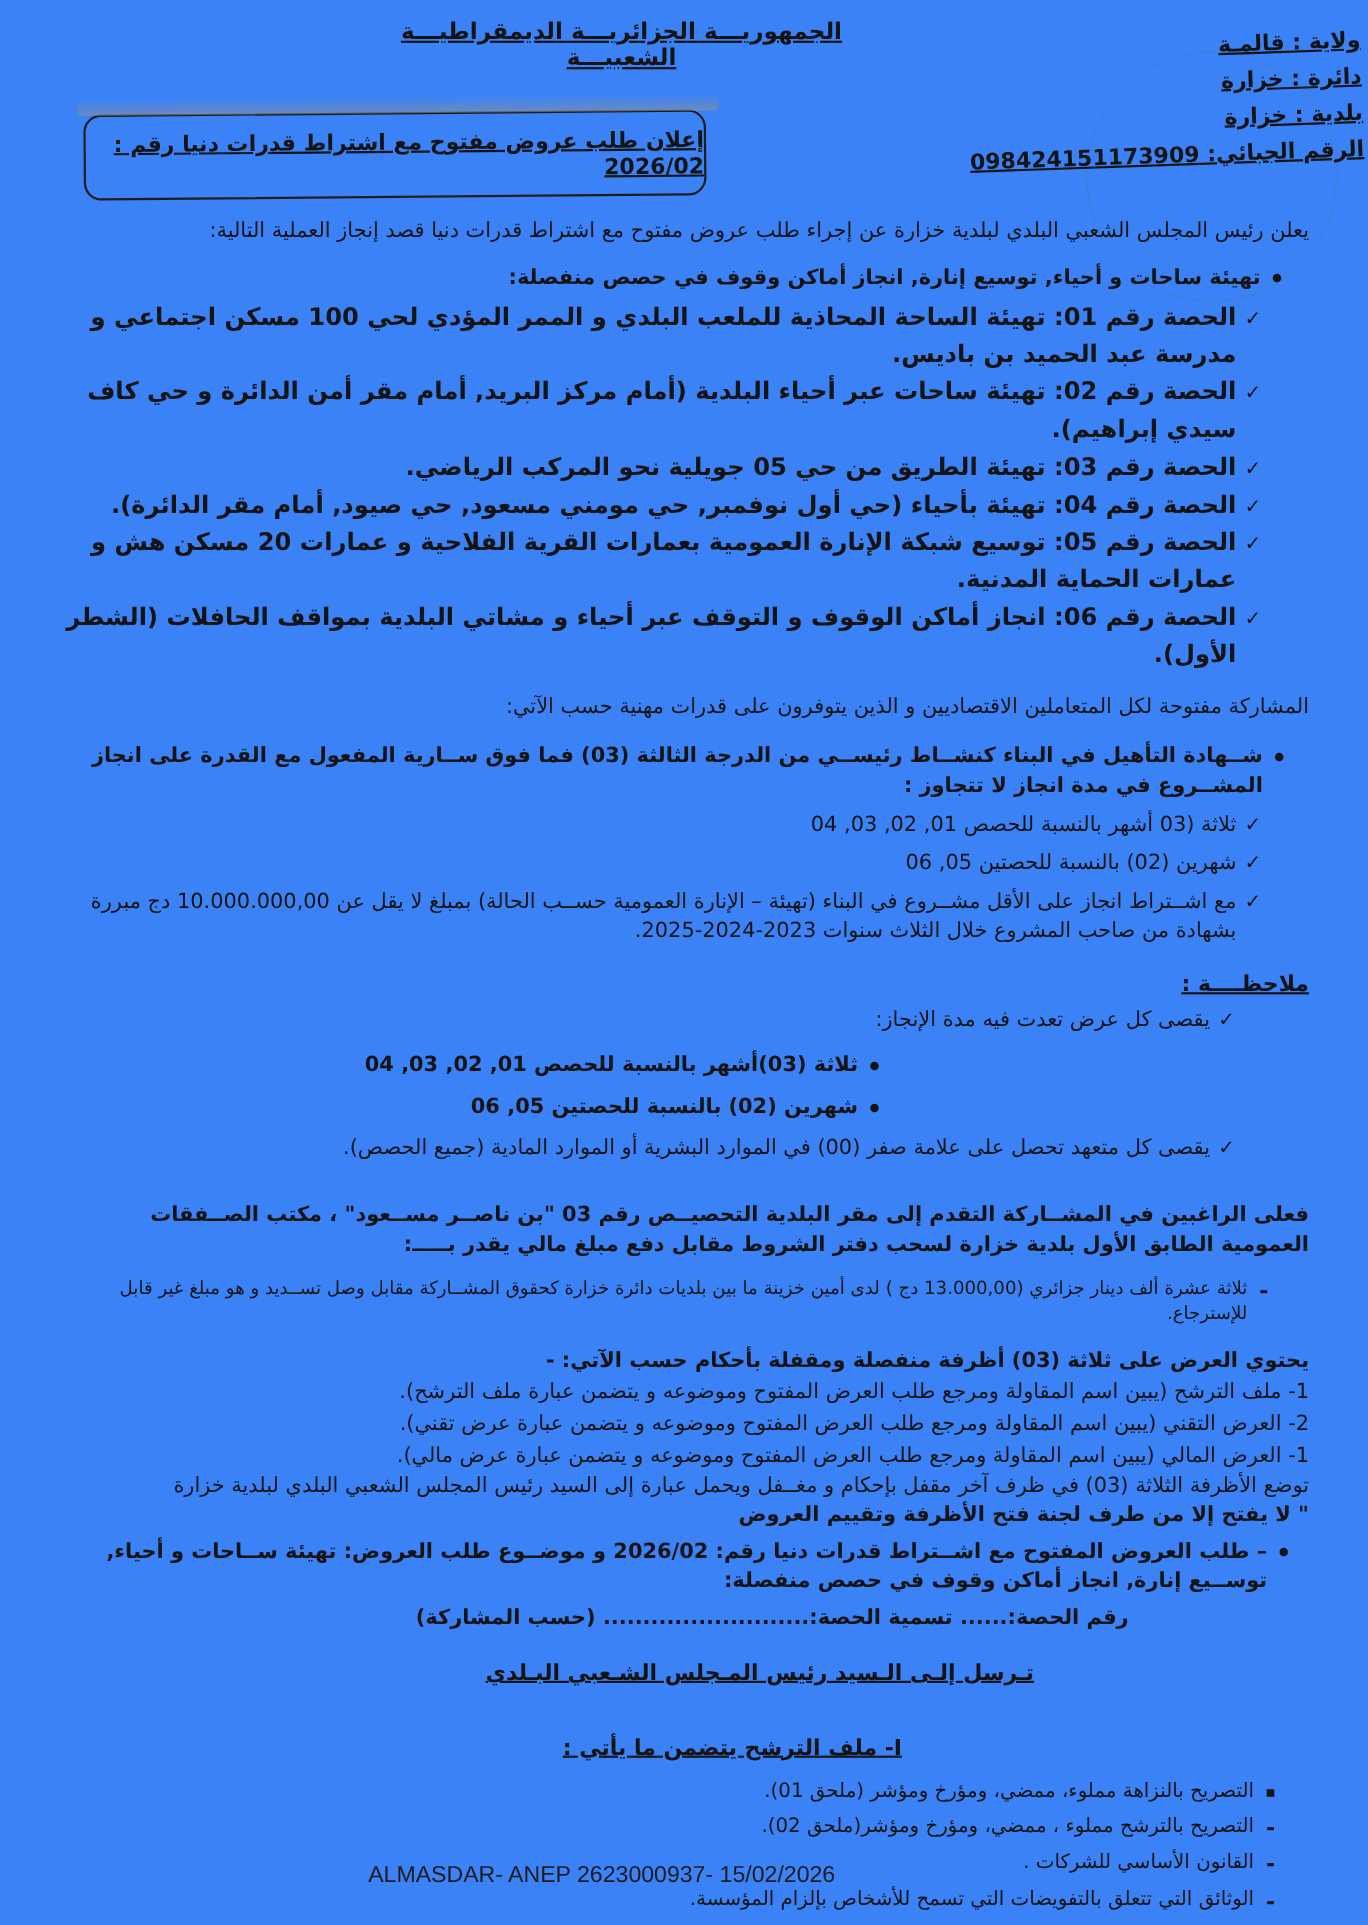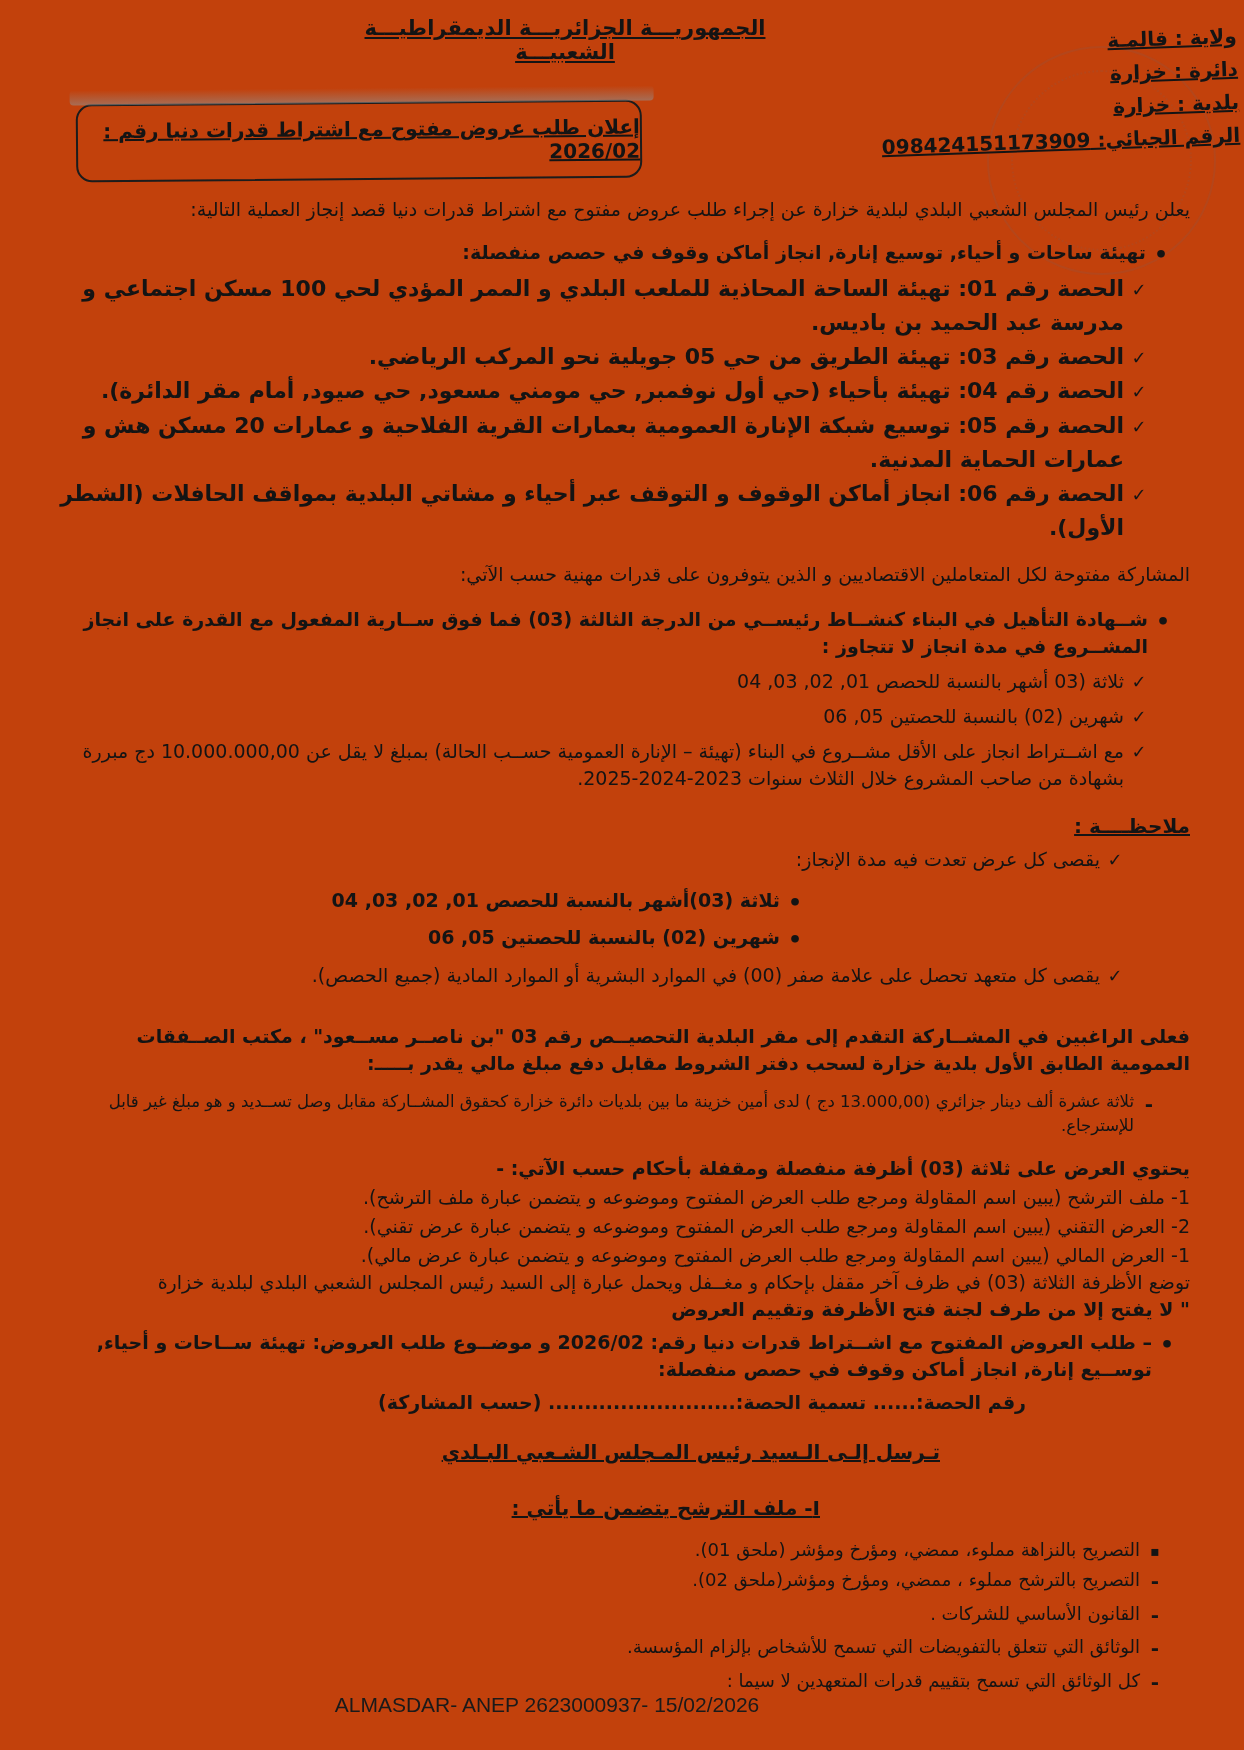--- a/index.html
+++ b/index.html
@@ -1,18 +1,18 @@
 <!DOCTYPE html>
 <html lang="ar"><head>
 <meta charset="utf-8">
 <style>
   html,body{margin:0;padding:0;background:#d9d9d9;}
   .page{
     position:relative;width:1244px;height:1750px;margin:0 auto;
-    background:#c2410c;color:#141414;overflow:hidden;
+    background:#3b82f6;color:#141414;overflow:hidden;
     font-family:"DejaVu Sans",sans-serif;
   }
 
   
   .republic{
     position:absolute;top:16px;left:340px;width:450px;text-align:center;
     font-weight:bold;font-size:21px;text-decoration:underline;direction:rtl;
   }
   .region-block{
     position:absolute;top:26px;right:6px;text-align:right;direction:rtl;
@@ -67,21 +67,21 @@
   .withdrawal{margin-top:34px;font-weight:bold;}
   .fee{padding-right:26px;margin-top:14px;font-size:16.5px;justify-content:center;}
   .env{margin-top:18px;}
   .env-head{font-weight:bold;}
   .env-items div{margin-top:2px;}
   .env-outer2{font-weight:bold;}
   .ref{padding-right:8px;margin-top:6px;font-weight:bold;}
   .lot-line{margin-top:6px;text-align:center;font-weight:bold;padding-left:160px;}
   .send-to{margin-top:22px;margin-right:250px;font-weight:bold;font-size:20px;width:fit-content;}
   .send-to span{text-decoration:underline;}
-  .s1-head{margin-top:28px;margin-right:370px;font-weight:bold;font-size:20px;width:fit-content;}
+  .s1-head{margin-top:39px;margin-right:370px;font-weight:bold;font-size:20px;width:fit-content;}
   .s1-head span{text-decoration:underline;}
   .cand{padding-right:20px;margin-top:14px;font-size:18px;}
   .cand .row{margin-bottom:5px;}
 
   .footer{
     position:absolute;top:1693px;left:0;width:100%;text-align:center;
     direction:ltr;padding-right:150px;box-sizing:border-box;
     font-family:"Liberation Sans","DejaVu Sans",sans-serif;font-size:21px;color:#1a1a1a;
   }
 </style>
@@ -112,20 +112,24 @@
 
     <div class="row op-title">
       <span class="mk mk-bullet"></span>
       <span class="txt">تهيئة ساحات و أحياء, توسيع إنارة, انجاز أماكن وقوف في حصص منفصلة:</span>
     </div>
 
     <div class="lots">
       <div class="row">
         <span class="mk mk-check"></span>
         <span class="txt">الحصة رقم 01: تهيئة الساحة المحاذية للملعب البلدي و الممر المؤدي لحي 100 مسكن اجتماعي و مدرسة عبد الحميد بن باديس.</span>
+      </div>
+      <div class="row">
+        <span class="mk mk-check"></span>
+        <span class="txt">الحصة رقم 02: تهيئة ساحات عبر أحياء البلدية (أمام مركز البريد, أمام مقر أمن الدائرة و حي كاف سيدي إبراهيم).</span>
       </div>
       <div class="row">
         <span class="mk mk-check"></span>
         <span class="txt">الحصة رقم 03: تهيئة الطريق من حي 05 جويلية نحو المركب الرياضي.</span>
       </div>
       <div class="row">
         <span class="mk mk-check"></span>
         <span class="txt">الحصة رقم 04: تهيئة بأحياء (حي أول نوفمبر, حي مومني مسعود, حي صيود, أمام مقر الدائرة).</span>
       </div>
       <div class="row">

